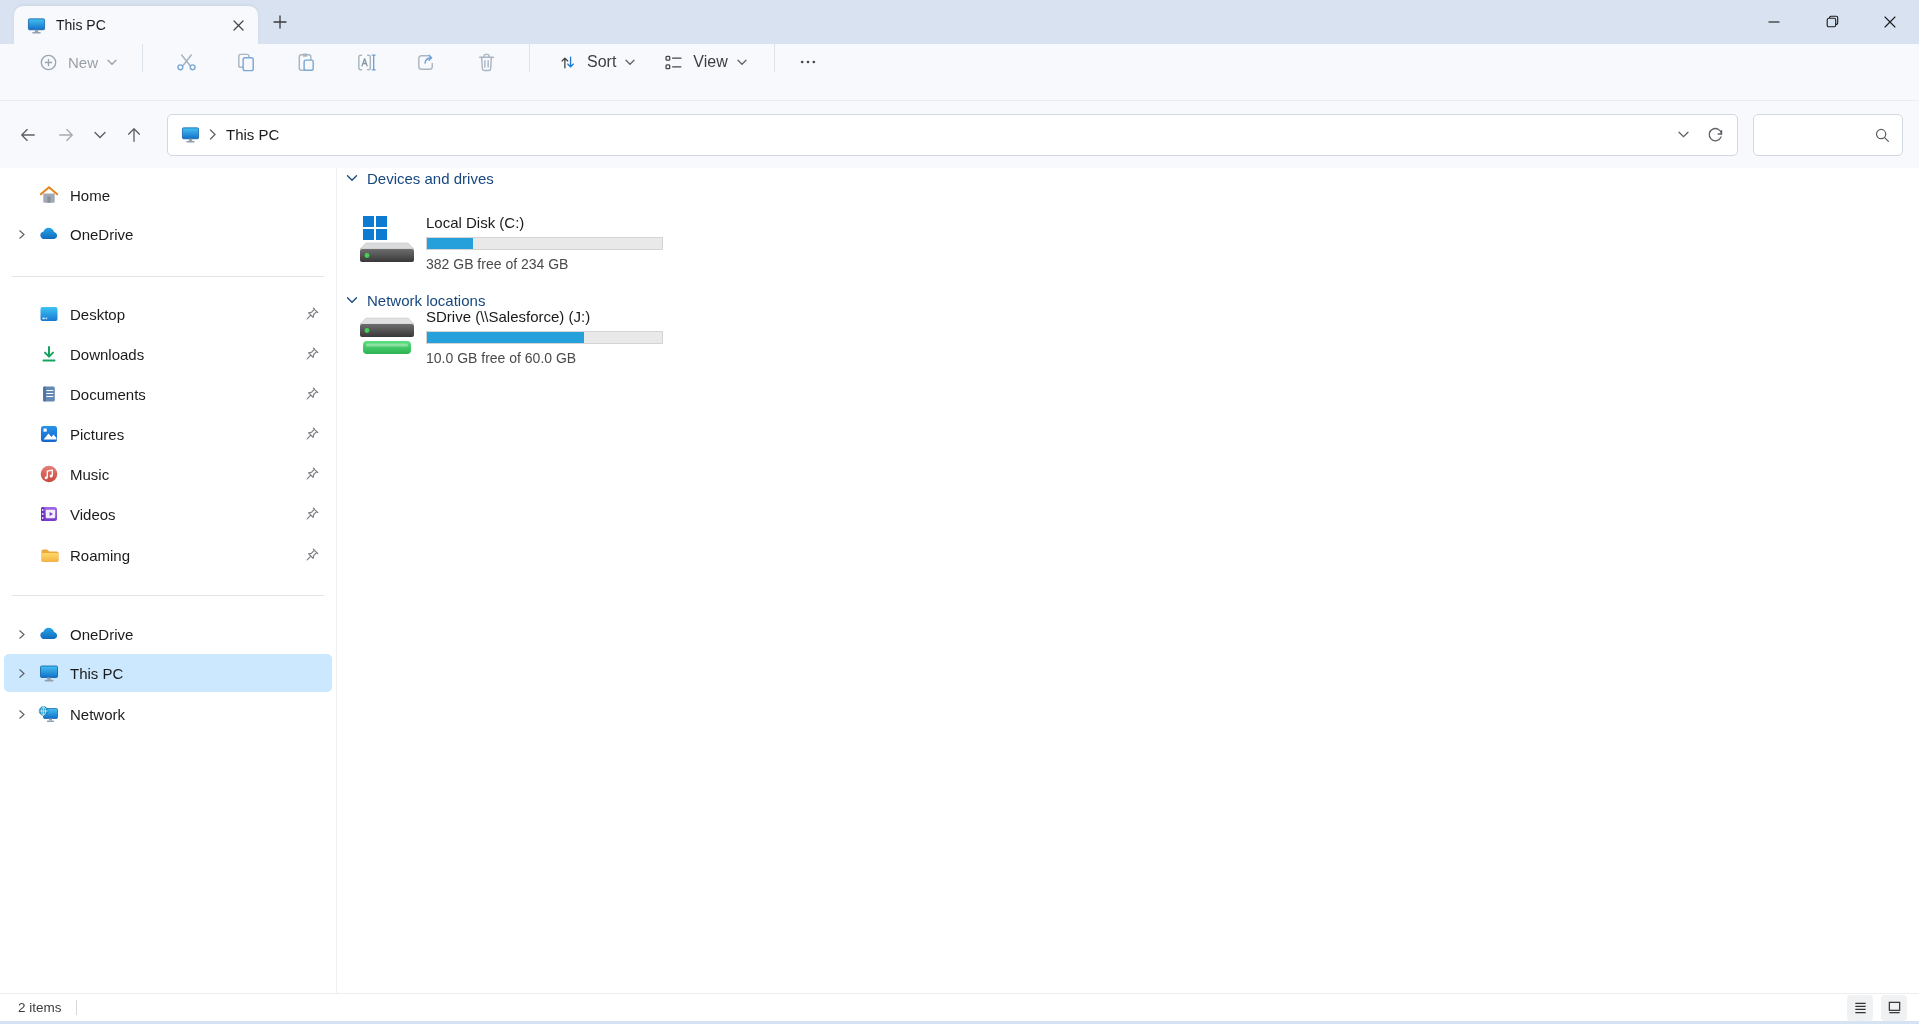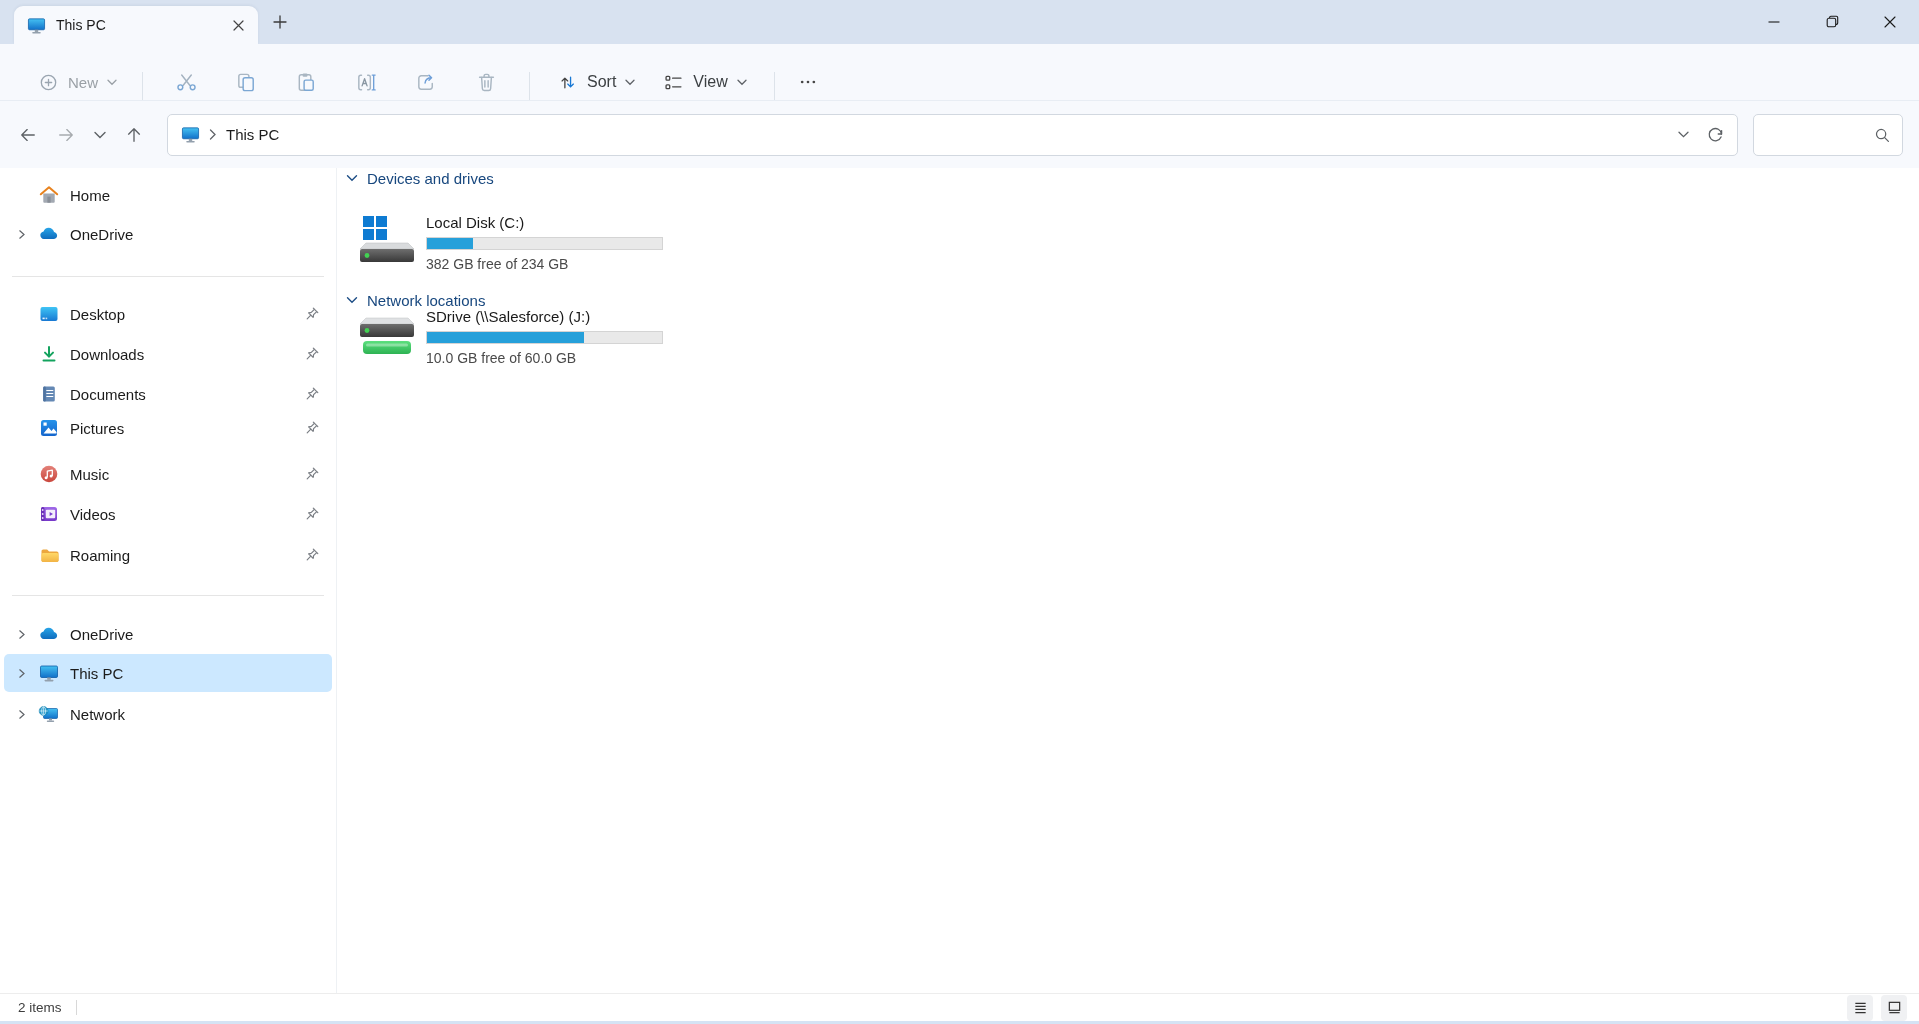--- a/index.html
+++ b/index.html
@@ -16,21 +16,21 @@
   .tab-close { width:24px; height:24px; border:none; background:transparent; border-radius:4px;
                display:flex; align-items:center; justify-content:center; cursor:pointer; }
   .newtab { position:absolute; left:267px; top:9px; width:26px; height:26px; border:none;
             background:transparent; border-radius:4px; display:flex; align-items:center; justify-content:center; cursor:pointer; }
   .wincontrols { position:absolute; right:0; top:0; height:43px; display:flex; }
   .wc { width:58px; height:43px; border:none; background:transparent; display:flex;
         align-items:center; justify-content:center; cursor:pointer; }
 
   
   .toolbar { position:absolute; left:0; top:44px; width:100%; height:57px; background:#f7f9fd;
-             display:flex; align-items:flex-end; padding-left:26px; border-bottom:1px solid #e8edf4; }
+             display:flex; align-items:flex-start; padding-left:26px; border-bottom:1px solid #e8edf4; }
   .tb-btn { height:36px; border:none; background:transparent; border-radius:4px; display:flex;
             align-items:center; justify-content:center; cursor:pointer; }
   .tb-new { padding:0 12px; gap:9px; }
   .tb-new .lbl { font-size:15px; color:#9aa0a6; }
   .tb-ico { width:46px; margin:0 7px; }
   .tb-txt { padding:0 10px; gap:9px; margin:0 4px; }
   .tb-txt .lbl { font-size:16px; color:#3c4043; }
   .tb-div { width:1px; height:28px; background:#dde3ea; margin:0 13px; }
   .tb-more { width:40px; }
 
@@ -438,21 +438,21 @@
         <span class="sr-label">Documents</span>
         <span class="sr-pin">
           <svg width="16" height="16" viewBox="0 0 16 16" fill="none" stroke="#7b7f85" stroke-width="1.2" stroke-linecap="round" stroke-linejoin="round">
               <path d="M9.3 2.2l4.5 4.5"></path>
               <path d="M10.4 3.3L7.3 6.4l-2.7.5 4.5 4.5.5-2.7 3.1-3.1"></path>
               <path d="M6.8 9.2l-3.6 3.6"></path>
             </svg>
         </span>
       </div>
 
-      <div class="srow" style="top:241px">
+      <div class="srow" style="top:247px">
         <span class="sr-chev"></span>
         <span class="sr-icon">
           <svg width="20" height="20" viewBox="0 0 20 20">
               <rect x="2" y="2" width="16" height="16" rx="2.5" fill="url(#g-pic)"></rect>
               <rect x="4.5" y="4.5" width="3.2" height="3.2" fill="#fff"></rect>
               <path d="M4.5 15.5l5-6 3 3.4 2-2.4 3 3.5v1.5z" fill="#fff"></path>
             </svg>
         </span>
         <span class="sr-label">Pictures</span>
         <span class="sr-pin">

